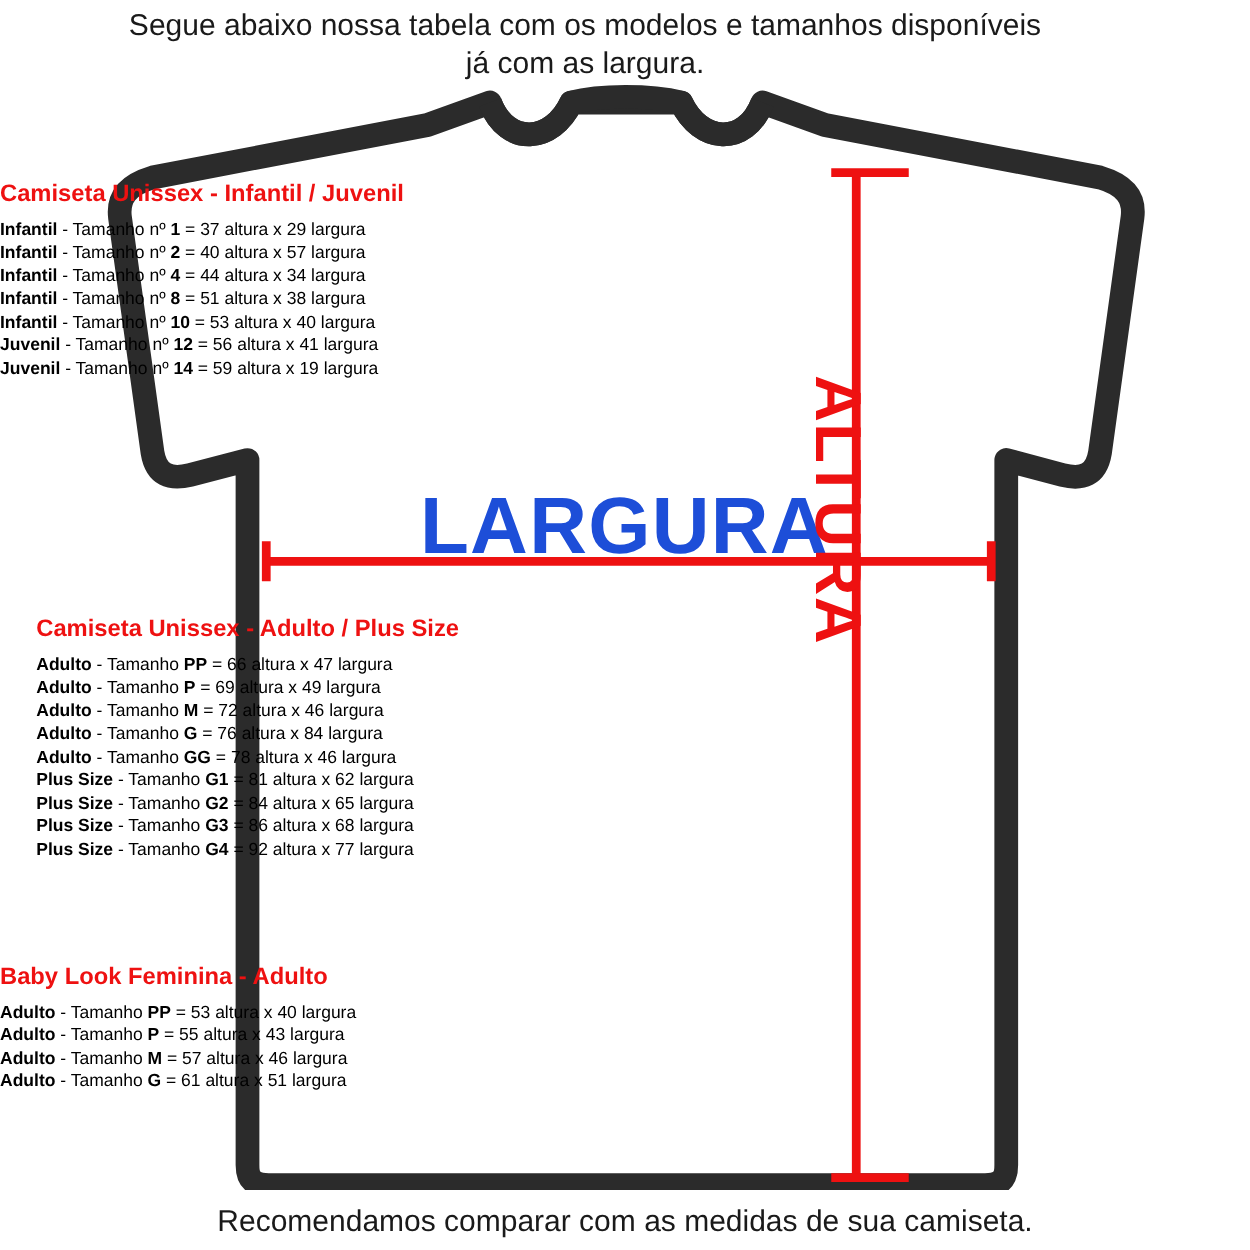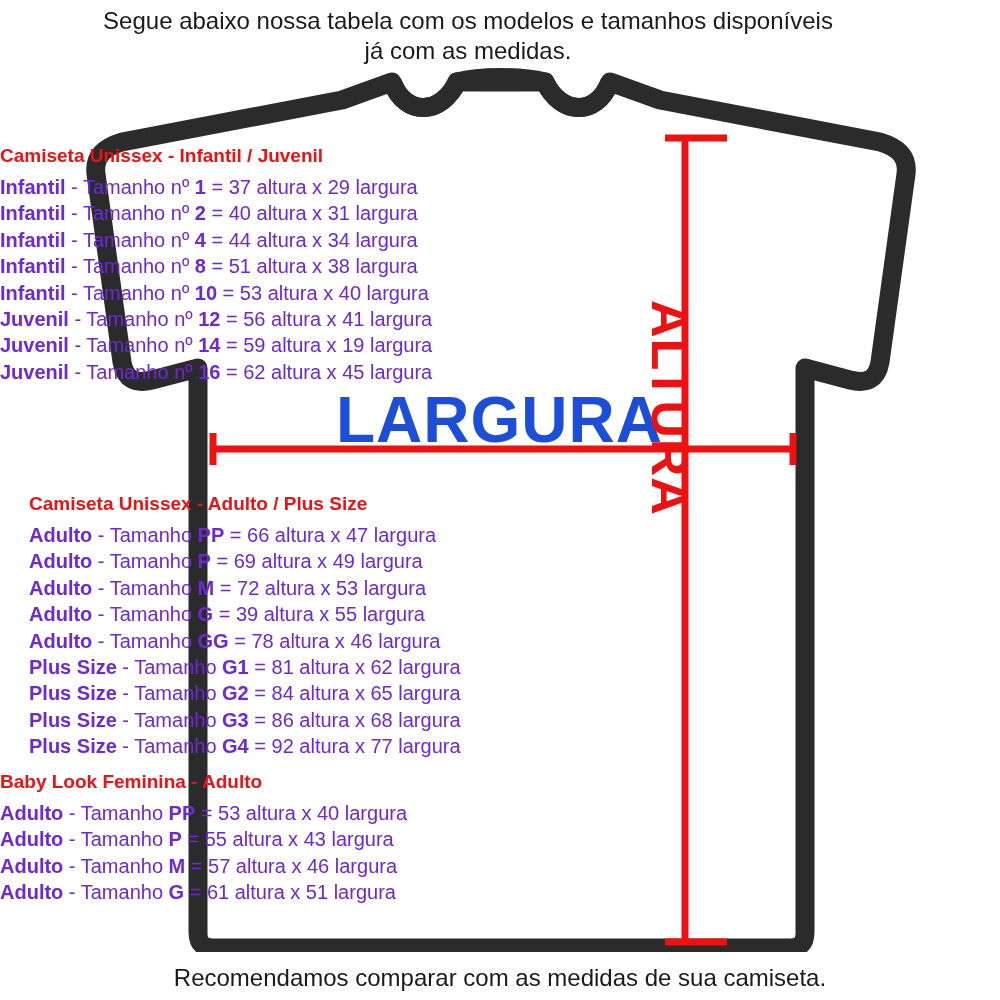--- a/index.html
+++ b/index.html
@@ -74,41 +74,41 @@
     width: 1000px;
     text-align: left;
   }
   .block-title {
     font-size: 19px;
     font-weight: bold;
     color: #ee1111;
     margin-bottom: 7px;
   }
   .row {
-    font-size: 20px;
-    color: #6d28d9;
+    font-size: 14px;
+    color: #000000;
     line-height: 1.32;
     white-space: nowrap;
   }
   .row b {
     font-weight: bold;
   }
   .blk1 { top: 145px; }
   .blk2 { top: 493px; margin-left: 29px; }
   .blk3 { top: 771px; }
   .blk1 .row, .blk2 .row, .blk3 .row { margin: 0; }
 </style>
 </head>
 <body>
 
 <div id="page">
 
   <div class="header-text">
     <div>Segue abaixo nossa tabela com os modelos e tamanhos disponíveis</div>
-    <div>já com as medidas.</div>
+    <div>já com as largura.</div>
   </div>
 
   <svg class="shirt-svg" width="1000" height="890" viewBox="0 0 1000 890">
     <path d="M 545 20
              C 560 52 596 56 610 20
              L 660 38
              L 880 80
              C 900 86 908 96 906 112
              L 880 300
              C 877 318 866 322 850 318
@@ -144,37 +144,36 @@
     </g>
   </svg>
 
   <div class="larg-label">LARGURA</div>
   <div class="alt-label">ALTURA</div>
 
   <div class="block blk1">
     <div class="block-title">Camiseta Unissex - Infantil / Juvenil</div>
     <div>
       <div class="row"><b>Infantil</b><span> - Tamanho nº </span><b>1</b><span> = 37 altura x 29 largura</span></div>
-      <div class="row"><b>Infantil</b><span> - Tamanho nº </span><b>2</b><span> = 40 altura x 31 largura</span></div>
+      <div class="row"><b>Infantil</b><span> - Tamanho nº </span><b>2</b><span> = 40 altura x 57 largura</span></div>
       <div class="row"><b>Infantil</b><span> - Tamanho nº </span><b>4</b><span> = 44 altura x 34 largura</span></div>
       <div class="row"><b>Infantil</b><span> - Tamanho nº </span><b>8</b><span> = 51 altura x 38 largura</span></div>
       <div class="row"><b>Infantil</b><span> - Tamanho nº </span><b>10</b><span> = 53 altura x 40 largura</span></div>
       <div class="row"><b>Juvenil</b><span> - Tamanho nº </span><b>12</b><span> = 56 altura x 41 largura</span></div>
       <div class="row"><b>Juvenil</b><span> - Tamanho nº </span><b>14</b><span> = 59 altura x 19 largura</span></div>
-      <div class="row"><b>Juvenil</b><span> - Tamanho nº </span><b>16</b><span> = 62 altura x 45 largura</span></div>
     </div>
   </div>
 
   <div class="block blk2">
     <div class="block-title">Camiseta Unissex - Adulto / Plus Size</div>
     <div>
       <div class="row"><b>Adulto</b><span> - Tamanho </span><b>PP</b><span> = 66 altura x 47 largura</span></div>
       <div class="row"><b>Adulto</b><span> - Tamanho </span><b>P</b><span> = 69 altura x 49 largura</span></div>
-      <div class="row"><b>Adulto</b><span> - Tamanho </span><b>M</b><span> = 72 altura x 53 largura</span></div>
-      <div class="row"><b>Adulto</b><span> - Tamanho </span><b>G</b><span> = 39 altura x 55 largura</span></div>
+      <div class="row"><b>Adulto</b><span> - Tamanho </span><b>M</b><span> = 72 altura x 46 largura</span></div>
+      <div class="row"><b>Adulto</b><span> - Tamanho </span><b>G</b><span> = 76 altura x 84 largura</span></div>
       <div class="row"><b>Adulto</b><span> - Tamanho </span><b>GG</b><span> = 78 altura x 46 largura</span></div>
       <div class="row"><b>Plus Size</b><span> - Tamanho </span><b>G1</b><span> = 81 altura x 62 largura</span></div>
       <div class="row"><b>Plus Size</b><span> - Tamanho </span><b>G2</b><span> = 84 altura x 65 largura</span></div>
       <div class="row"><b>Plus Size</b><span> - Tamanho </span><b>G3</b><span> = 86 altura x 68 largura</span></div>
       <div class="row"><b>Plus Size</b><span> - Tamanho </span><b>G4</b><span> = 92 altura x 77 largura</span></div>
     </div>
   </div>
 
   <div class="block blk3">
     <div class="block-title">Baby Look Feminina - Adulto</div>

